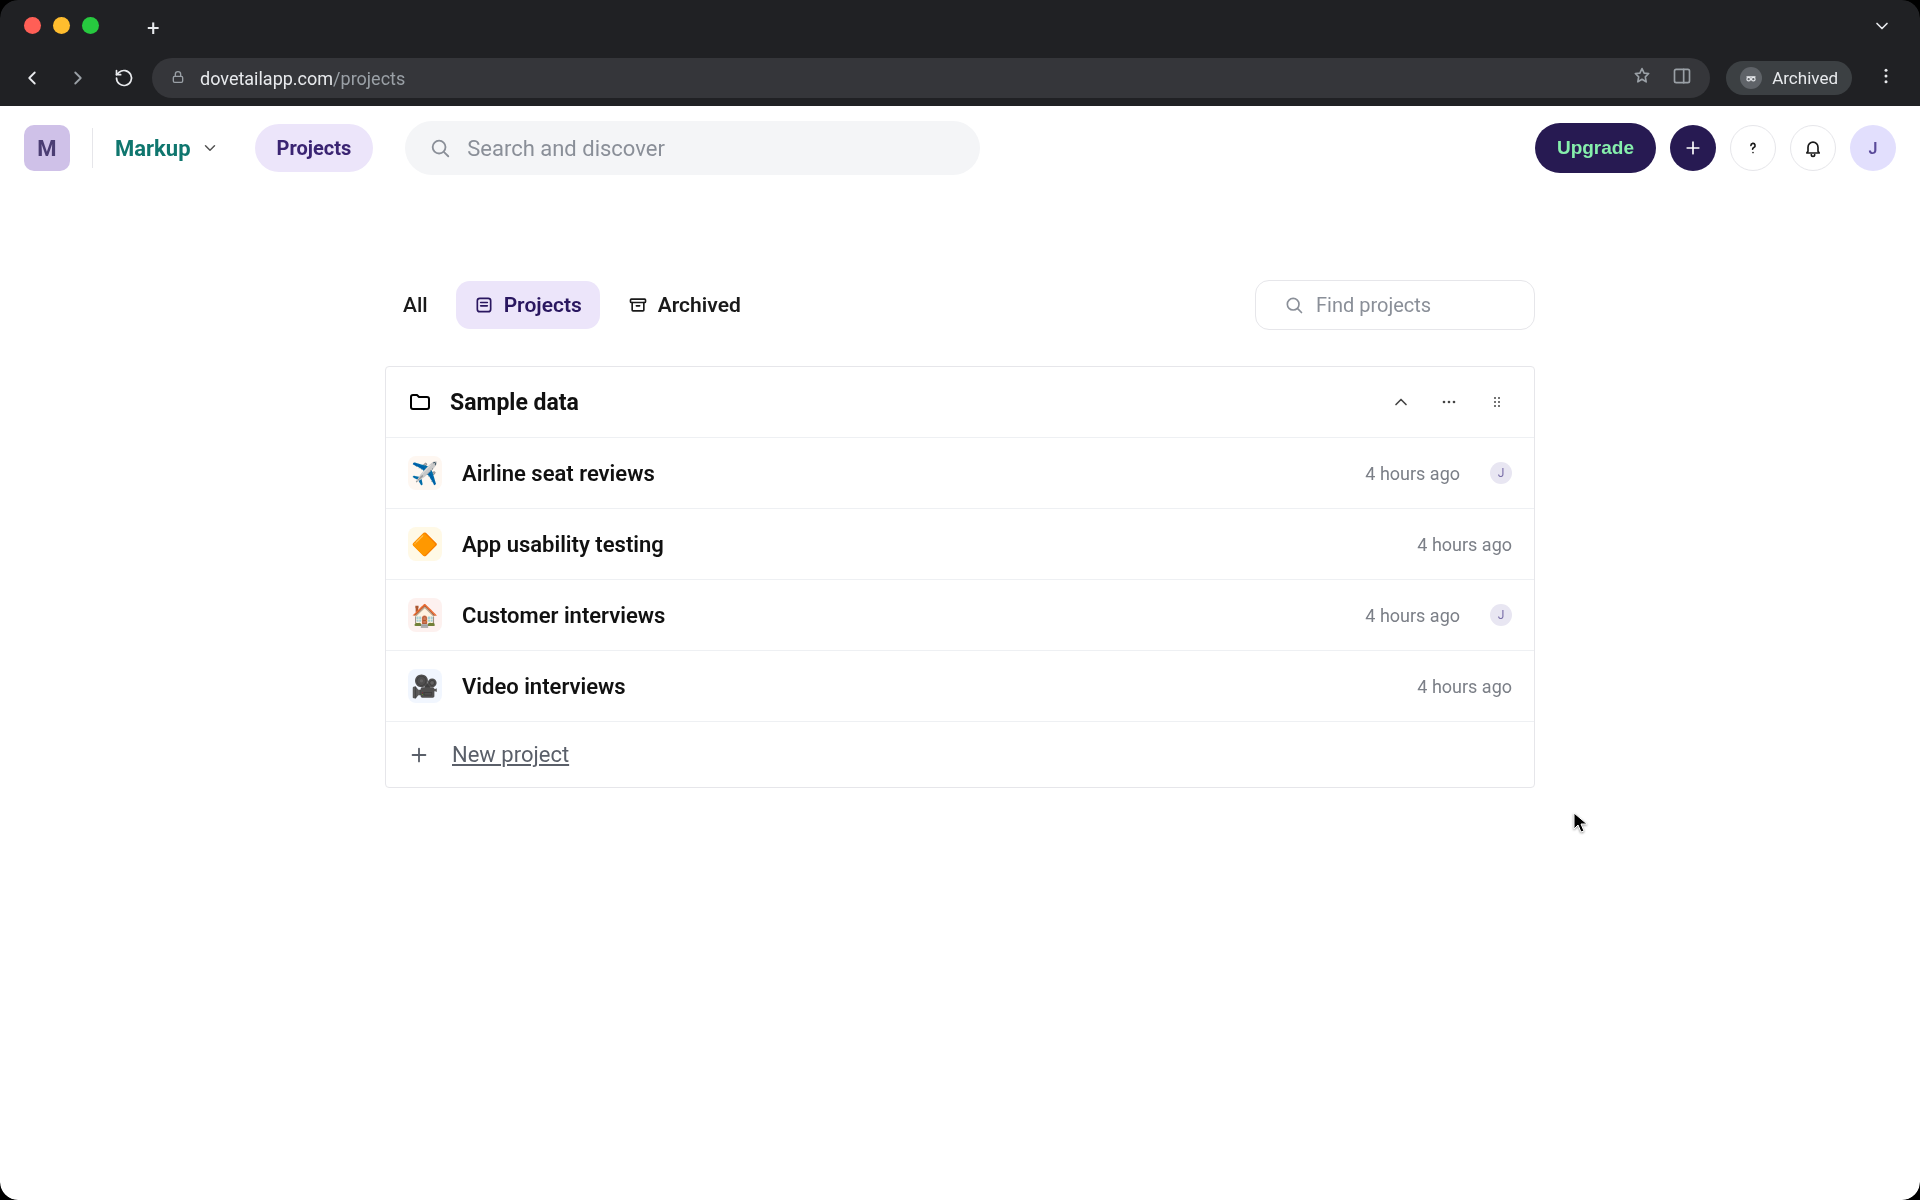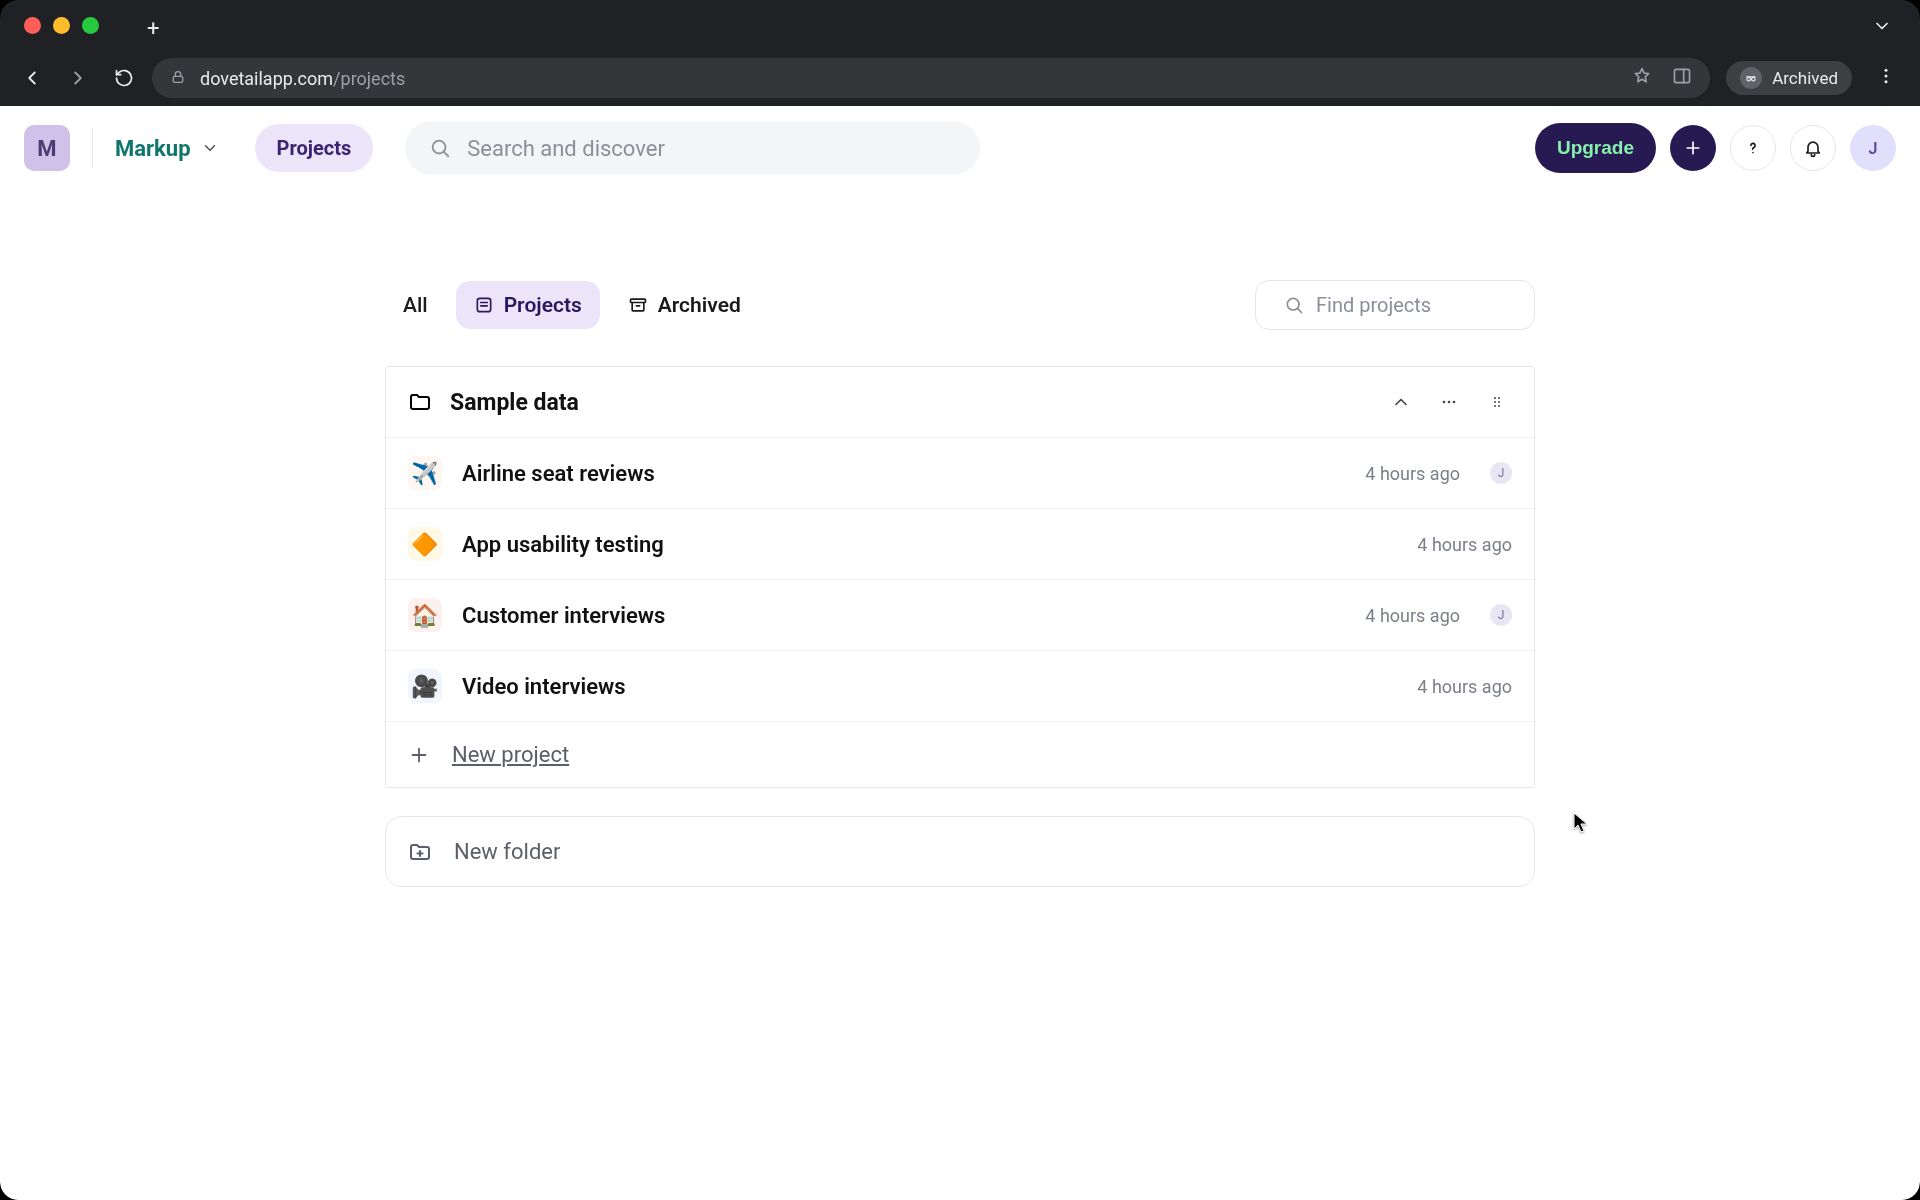--- a/index.html
+++ b/index.html
@@ -285,27 +285,20 @@
         </div>
 
       <div class="action-row">
         <svg width="22" height="22" viewBox="0 0 24 24">
             <path class="stroke" d="M12 5v14M5 12h14"></path>
           </svg>
         <span>New project</span>
       </div>
     </div>
 
-    <div class="new-folder-card">
-      <svg width="24" height="24" viewBox="0 0 24 24">
-          <path class="stroke" d="M3 7a2 2 0 0 1 2-2h4l2 2h8a2 2 0 0 1 2 2v8a2 2 0 0 1-2 2H5a2 2 0 0 1-2-2z"></path>
-          <path class="stroke" d="M12 11v5M9.5 13.5h5"></path>
-        </svg>
-      <span>New folder</span>
-    </div>
   </div>
 </div>
 
 <div class="cursor" style="left:1573px; top:812px;">
   <svg width="16" height="22" viewBox="0 0 16 22">
       <path d="M1 1l0 16 4-4 3 7 3-1-3-7 6 0z" fill="#000" stroke="#fff" stroke-width="1"></path>
     </svg>
 </div>
 
 </body></html>

